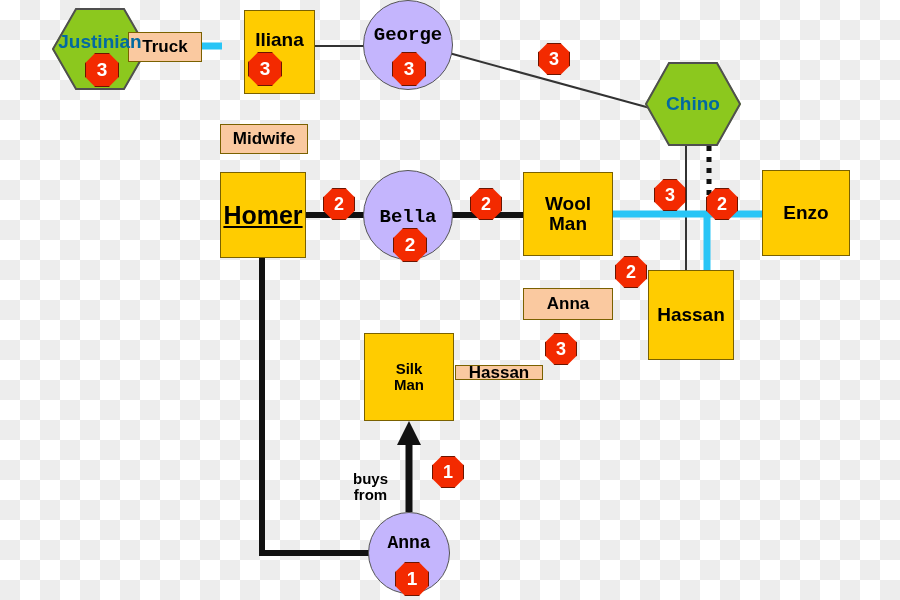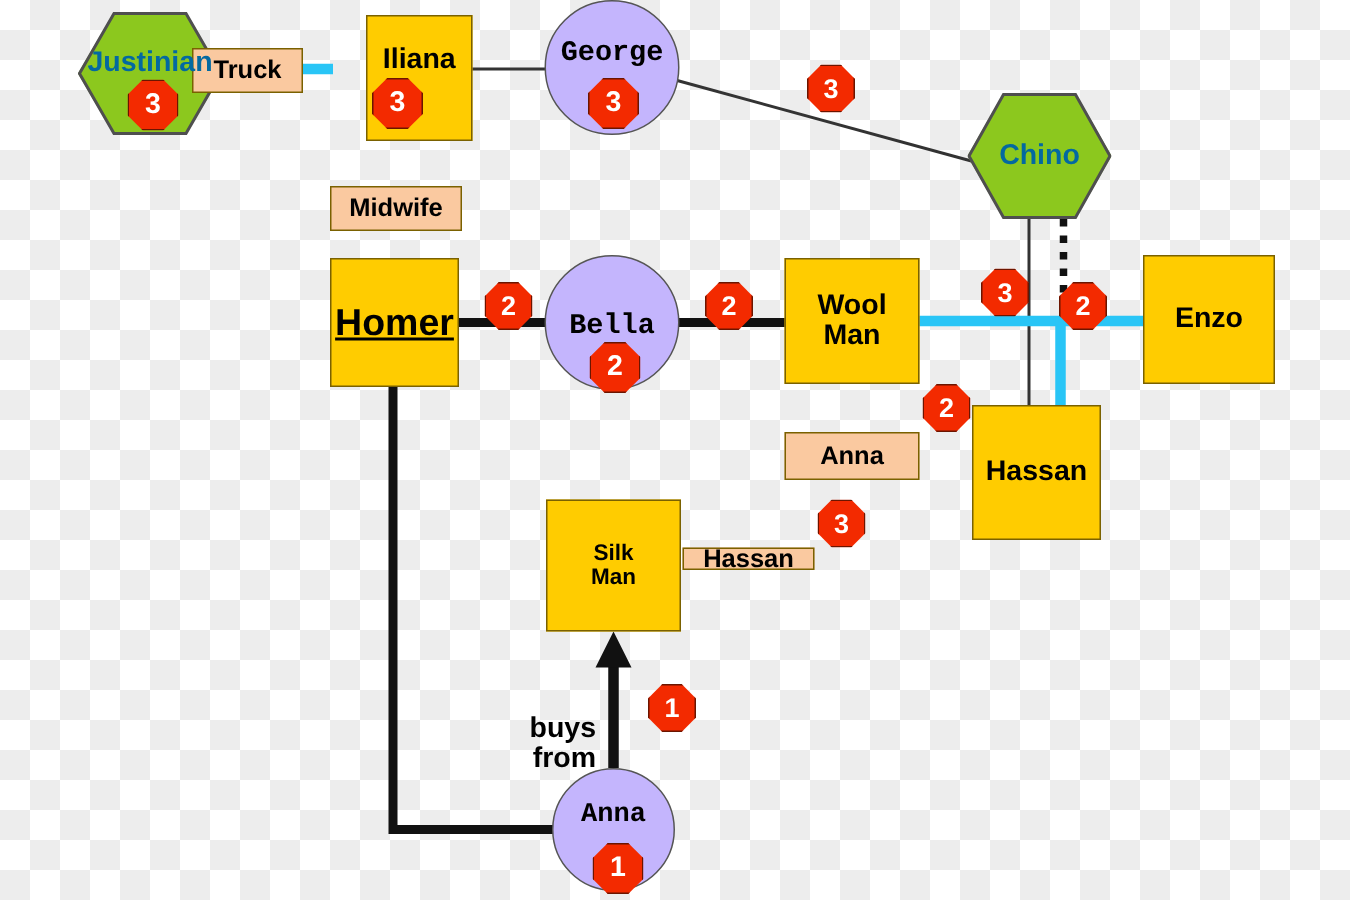--- a/index.html
+++ b/index.html
@@ -212,18 +212,18 @@
   <div class="badge" style="left:545px;top:333px;width:30px;height:30px;font-size:18px;">
     <span>3</span>
   </div>
   <div class="badge" style="left:432px;top:456px;width:30px;height:30px;font-size:18px;">
     <span>1</span>
   </div>
   <div class="badge" style="left:395px;top:562px;width:32px;height:32px;font-size:19px;">
     <span>1</span>
   </div>
 
-  <div class="edge-label" style="left:353px;top:455px;font-size:19px;text-align:right;">
+  <div class="edge-label" style="left:353px;top:455px;font-size:15px;text-align:center;">
     <span>buys
 from</span>
   </div>
 
 </div>
 
 </body></html>

